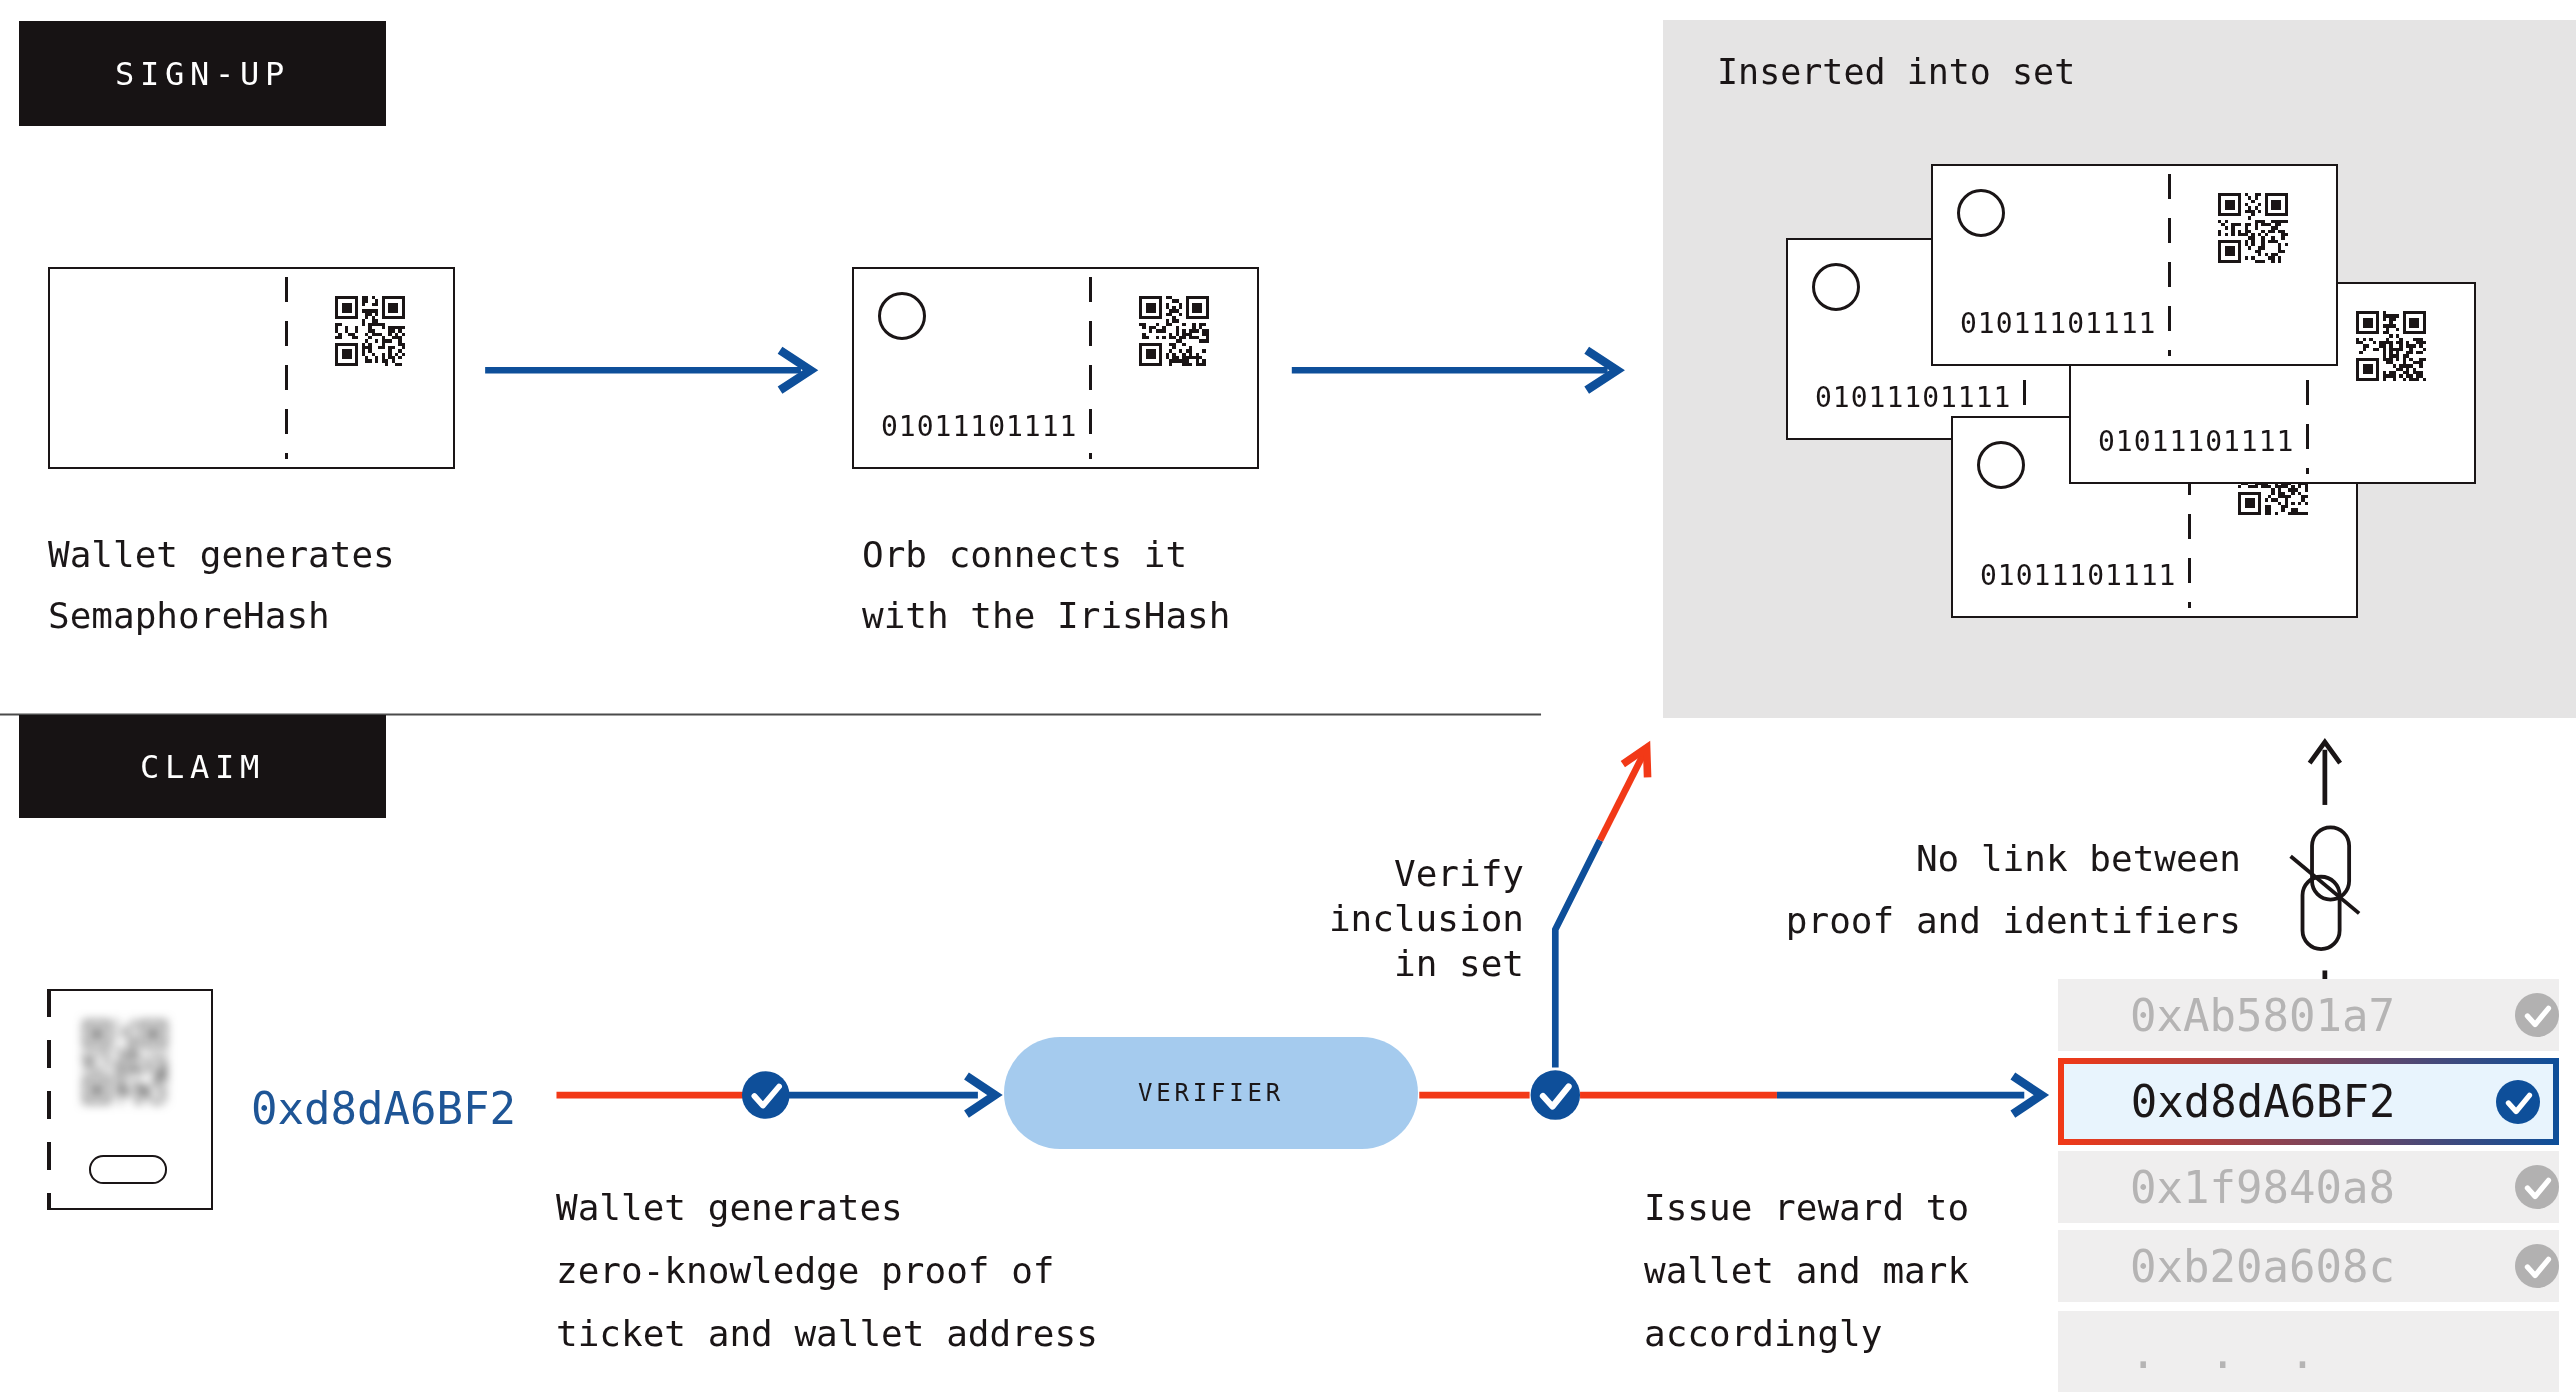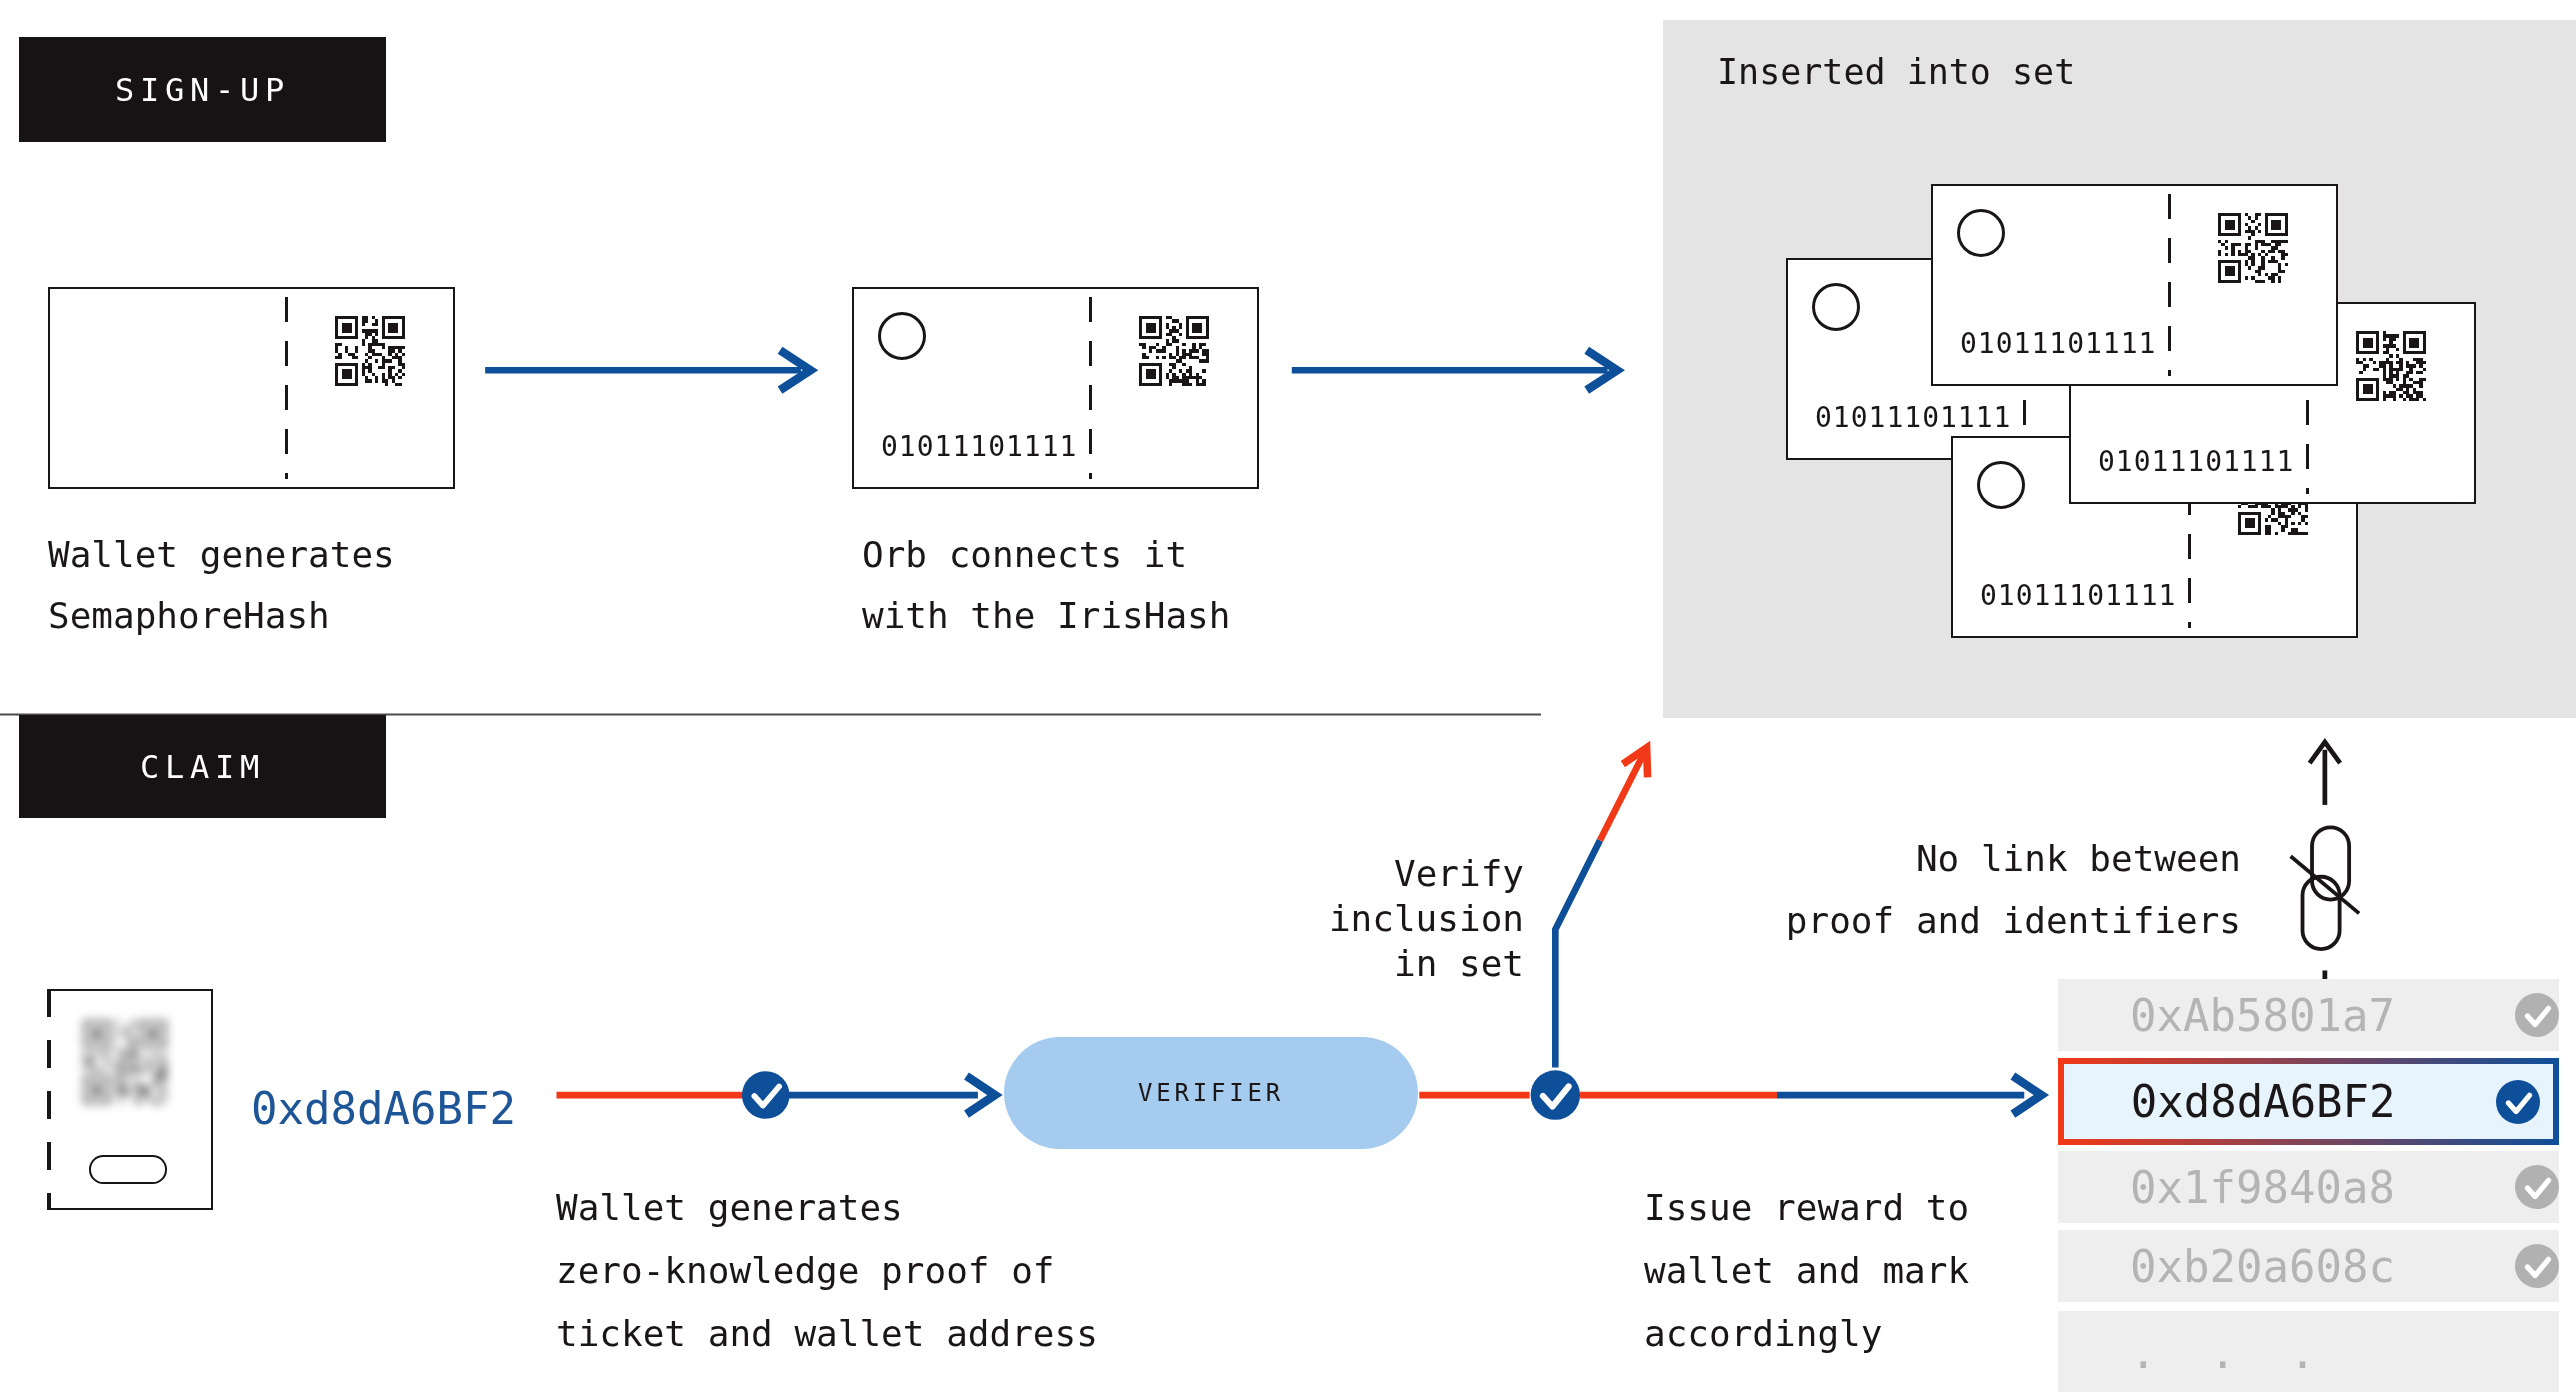--- a/index.html
+++ b/index.html
@@ -15,21 +15,21 @@
     background:#171314;color:#ffffff;
     display:flex;align-items:center;justify-content:center;
     font-size:32px;letter-spacing:5.7px;z-index:20;
   }
   .caption{font-size:36px;line-height:61px;color:#1b1718;}
   .caption-tight{font-size:36px;line-height:45px;text-align:right;}
   .caption-wide{font-size:36px;line-height:63px;}
   
   .ticket{
     width:407px;height:202px;background:#ffffff;
-    border:2.9px solid #1a1516;box-sizing:border-box;margin-top:20px;
+    border:2.9px solid #1a1516;box-sizing:border-box;
   }
   .ticket .divider{
     position:absolute;left:235px;top:7.6px;bottom:7.6px;width:2.9px;
     background:repeating-linear-gradient(to bottom,#1a1516 0 25px,transparent 25px 44px);
   }
   .ticket .punch{
     position:absolute;left:24px;top:23px;width:42px;height:42px;
     border:3.8px solid #1a1516;border-radius:50%;
   }
   .ticket .binary{position:absolute;left:27px;top:141px;font-size:28px;letter-spacing:1px;}
@@ -70,21 +70,21 @@
   .reg-row.selected .inner{
     width:100%;height:100%;background:#e8f4fd;box-sizing:border-box;
     display:flex;align-items:center;font-size:44px;color:#1b1718;
     padding-left:67px;padding-right:13.3px;
   }
   .ellipsis-text{letter-spacing:13.3px;}
 </style>
 </head>
 <body>
 
-<div class="abs label-box" style="left:19px;top:21px;width:367px;height:105px;margin-top:16px;">
+<div class="abs label-box" style="left:19px;top:21px;width:367px;height:105px;">
   <span>SIGN-UP</span>
 </div>
 
 <div class="abs ticket" style="left:48px;top:267px;z-index:10;">
   <div class="divider"></div>
   <div class="qr"><svg viewBox="0 0 21 21" width="100%" height="100%" shape-rendering="crispEdges" fill="#1a1516">
         <rect x="8" y="0" width="1" height="1"></rect>
         <rect x="9" y="0" width="1" height="1"></rect>
         <rect x="11" y="0" width="1" height="1"></rect>
         <rect x="8" y="1" width="1" height="1"></rect>

